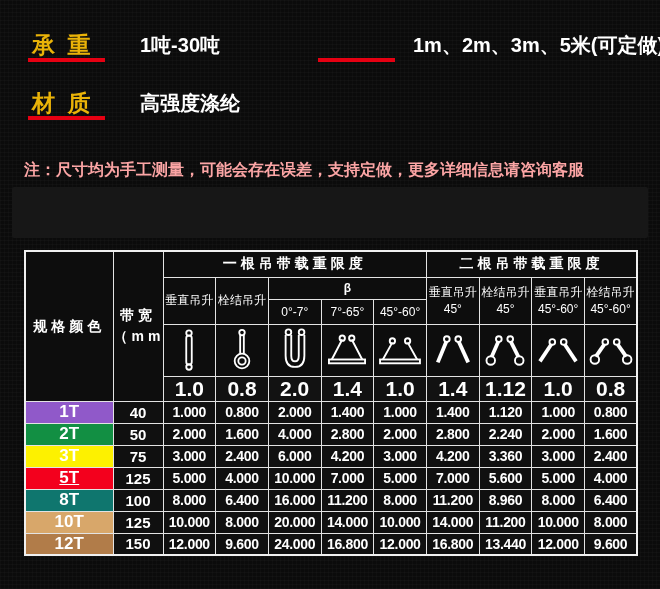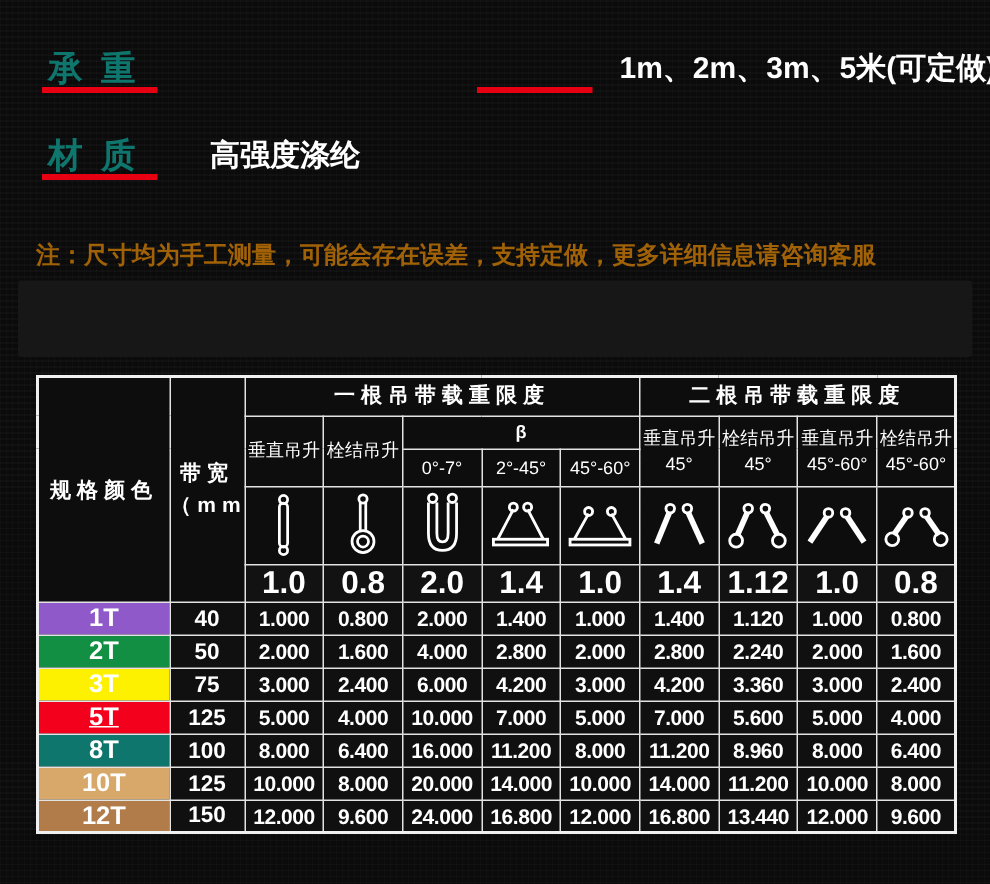--- a/index.html
+++ b/index.html
@@ -13,30 +13,30 @@
     overflow: hidden;
     position: relative;
     color: #fff;
   }
   .stage { position: absolute; inset: 0; width: 660px; height: 589px; }
 
   
   .spec-label {
     position: absolute;
     font-size: 23px; font-weight: 700; letter-spacing: 3px;
-    color: #0f766e; white-space: nowrap;
+    color: #eab308; white-space: nowrap;
   }
   .spec-underline { position: absolute; height: 4px; width: 77px; background: #e60012; }
   .spec-value {
     position: absolute;
     font-size: 20px; font-weight: 700; color: #fff; white-space: nowrap;
   }
   .note-text {
     position: absolute; left: 24px; top: 160px;
-    font-size: 16px; font-weight: 700; color: #a16207; white-space: nowrap;
+    font-size: 16px; font-weight: 700; color: #fca5a5; white-space: nowrap;
   }
   .note-panel {
     position: absolute; left: 12px; top: 187px; width: 636px; height: 51px;
     background: #171717; border-radius: 2px;
   }
 
   
   table.spec {
     position: absolute; left: 24px; top: 250px;
     width: 612px; table-layout: fixed;
@@ -126,20 +126,21 @@
         <circle cx="30" cy="11.5" r="3"></circle>
       <circle cx="41" cy="30" r="4.5"></circle>
     </g>
   </defs>
 </svg>
 
 <div class="stage">
 
   <div class="spec-label" style="left:32px; top:30px;">承 重</div>
   <div class="spec-underline" style="left: 28px; top: 58px; background-color: rgb(230, 0, 18);"></div>
+  <div class="spec-value" style="left:140px; top:32px;">1吨-30吨</div>
 
   <div class="spec-underline" style="left: 318px; top: 58px; background-color: rgb(230, 0, 18);"></div>
   <div class="spec-value" style="left:413px; top:32px;">1m、2m、3m、5米(可定做)</div>
 
   <div class="spec-label" style="left:32px; top:88px;">材 质</div>
   <div class="spec-underline" style="left: 28px; top: 116px; background-color: rgb(230, 0, 18);"></div>
   <div class="spec-value" style="left:140px; top:90px;">高强度涤纶</div>
 
   <div class="note-text">注：尺寸均为手工测量，可能会存在误差，支持定做，更多详细信息请咨询客服</div>
   <div class="note-panel"></div>
@@ -187,21 +188,21 @@
         <span>45°-60°</span>
       </td>
       <td class="twoline" rowspan="2">
         <span>栓结吊升</span>
         <span>45°-60°</span>
       </td>
     </tr>
 
     <tr class="r-ang">
       <td>0°-7°</td>
-      <td>2°-45°</td>
+      <td>7°-65°</td>
       <td>45°-60°</td>
     </tr>
 
     <tr class="r-icon" style="color: rgb(189, 147, 39);">
       <td><svg class="ic" width="22" height="46" viewBox="0 0 24 48">
               <use href="#i-vert"></use>
             </svg></td>
       <td><svg class="ic" width="22" height="46" viewBox="0 0 24 48">
               <use href="#i-choke"></use>
             </svg></td>

